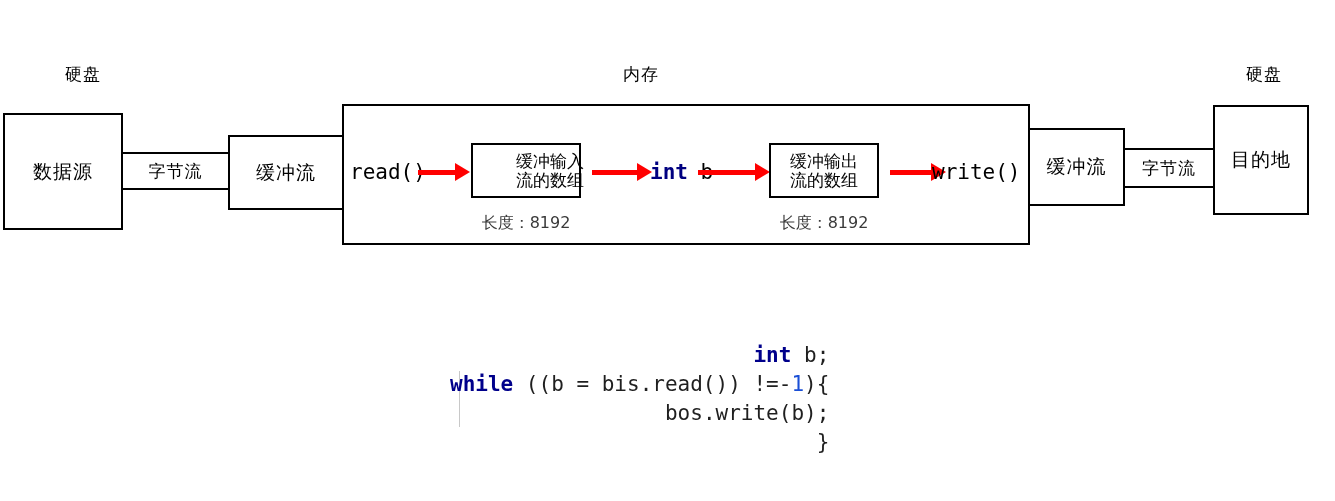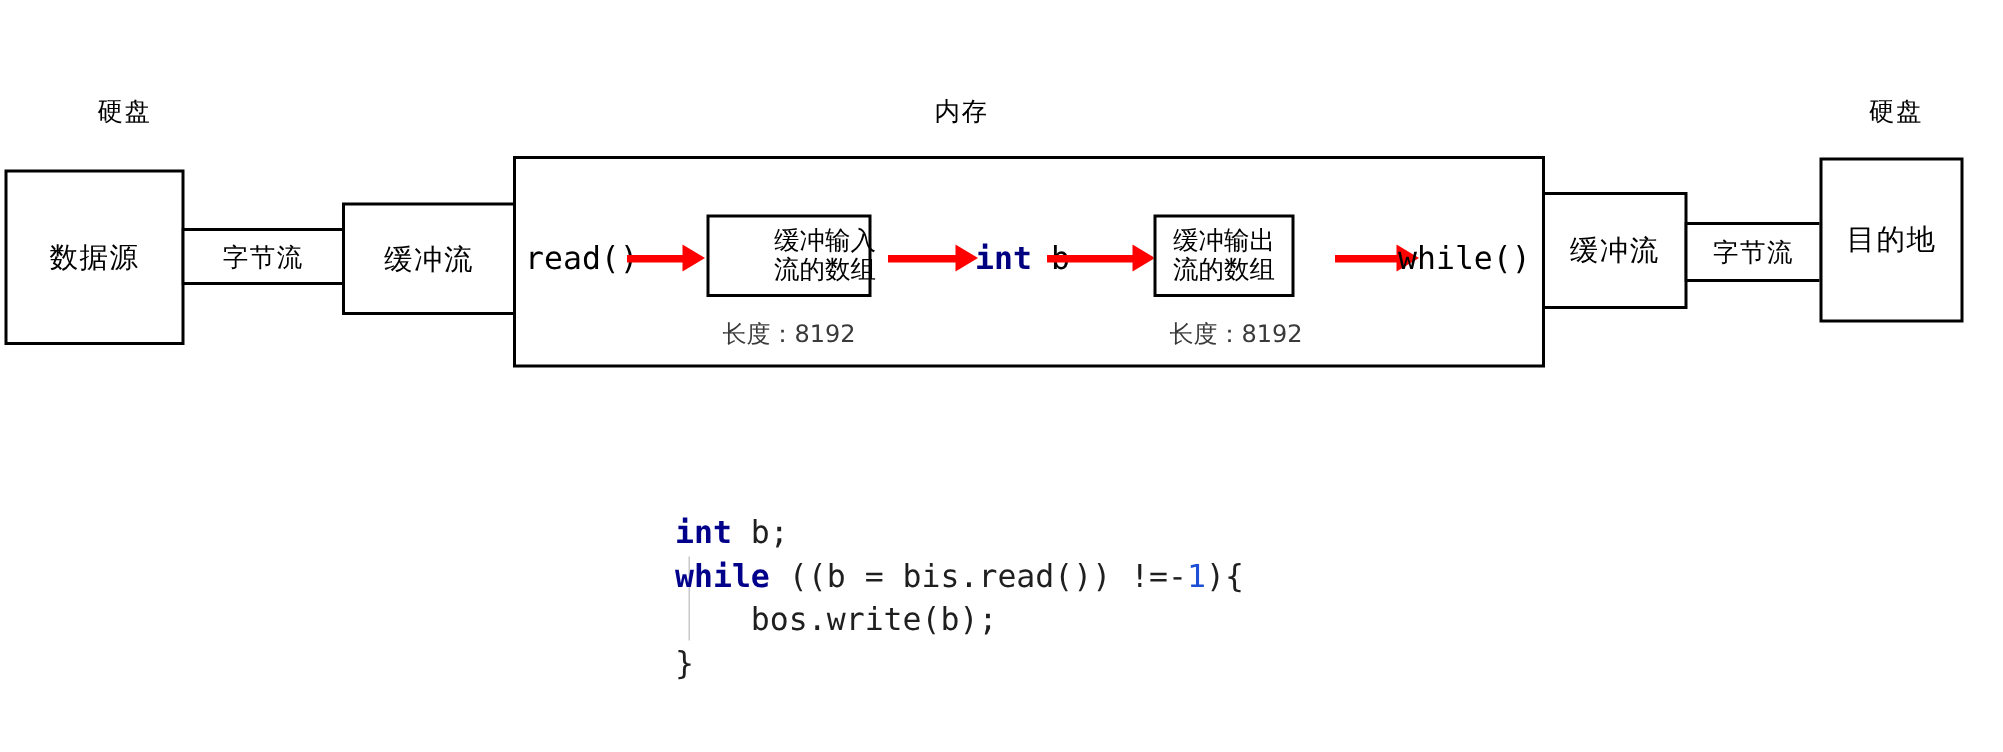--- a/index.html
+++ b/index.html
@@ -168,46 +168,46 @@
     <div class="head" style="left:45px;"></div>
   </div>
 
   <div class="abs mono" style="left:650px; top:160px;"><span class="kw">int</span><span> </span><span>b</span></div>
 
   <div class="arrow" style="left:698px; top:161px; width:72px; height:22px;">
     <div class="shaft" style="width:58px;"></div>
     <div class="head" style="left:57px;"></div>
   </div>
 
-  <div class="abs array-box" style="left:769px; top:143px; width:94px; height:55px;">
+  <div class="abs array-box" style="left:769px; top:143px; width:110px; height:55px;">
     <span>缓冲输出</span>
     <span>流的数组</span>
   </div>
   <div class="abs len-label" style="left:769px; top:213px; width:110px; text-align:center;">长度：8192</div>
 
   <div class="arrow" style="left:890px; top:161px; width:56px; height:22px;">
     <div class="shaft" style="width:42px;"></div>
     <div class="head" style="left:41px;"></div>
   </div>
 
-  <div class="abs mono" style="left:932px; top:160px;">while()</div>
+  <div class="abs mono" style="left:932px; top:160px;">write()</div>
 
   <div class="abs boxed" style="left:1028px; top:128px; width:97px; height:78px;">
     <span class="cjk node-label">缓冲流</span>
   </div>
 
   <div class="abs boxed" style="left:1123px; top:148px; width:92px; height:40px;">
     <span class="cjk band-label">字节流</span>
   </div>
 
   <div class="abs boxed" style="left:1213px; top:105px; width:96px; height:110px;">
     <span class="cjk node-label">目的地</span>
   </div>
 
   <div id="code-guide" style="left:459px; top:371px; height:56px;"></div>
 
-  <div class="abs" id="code-block" style="left:450px; top:341px;"><span><span class="k">int</span><span> b;</span></span>
+  <div class="abs" id="code-block" style="left:450px; top:341px;text-align:right;"><span><span class="k">int</span><span> b;</span></span>
 <span><span class="k">while</span><span> ((b = bis.read()) !=-</span><span class="num">1</span><span>){</span></span>
 <span>    bos.write(b);</span>
 <span>}</span></div>
 
 
 </div>
 
 </body></html>

